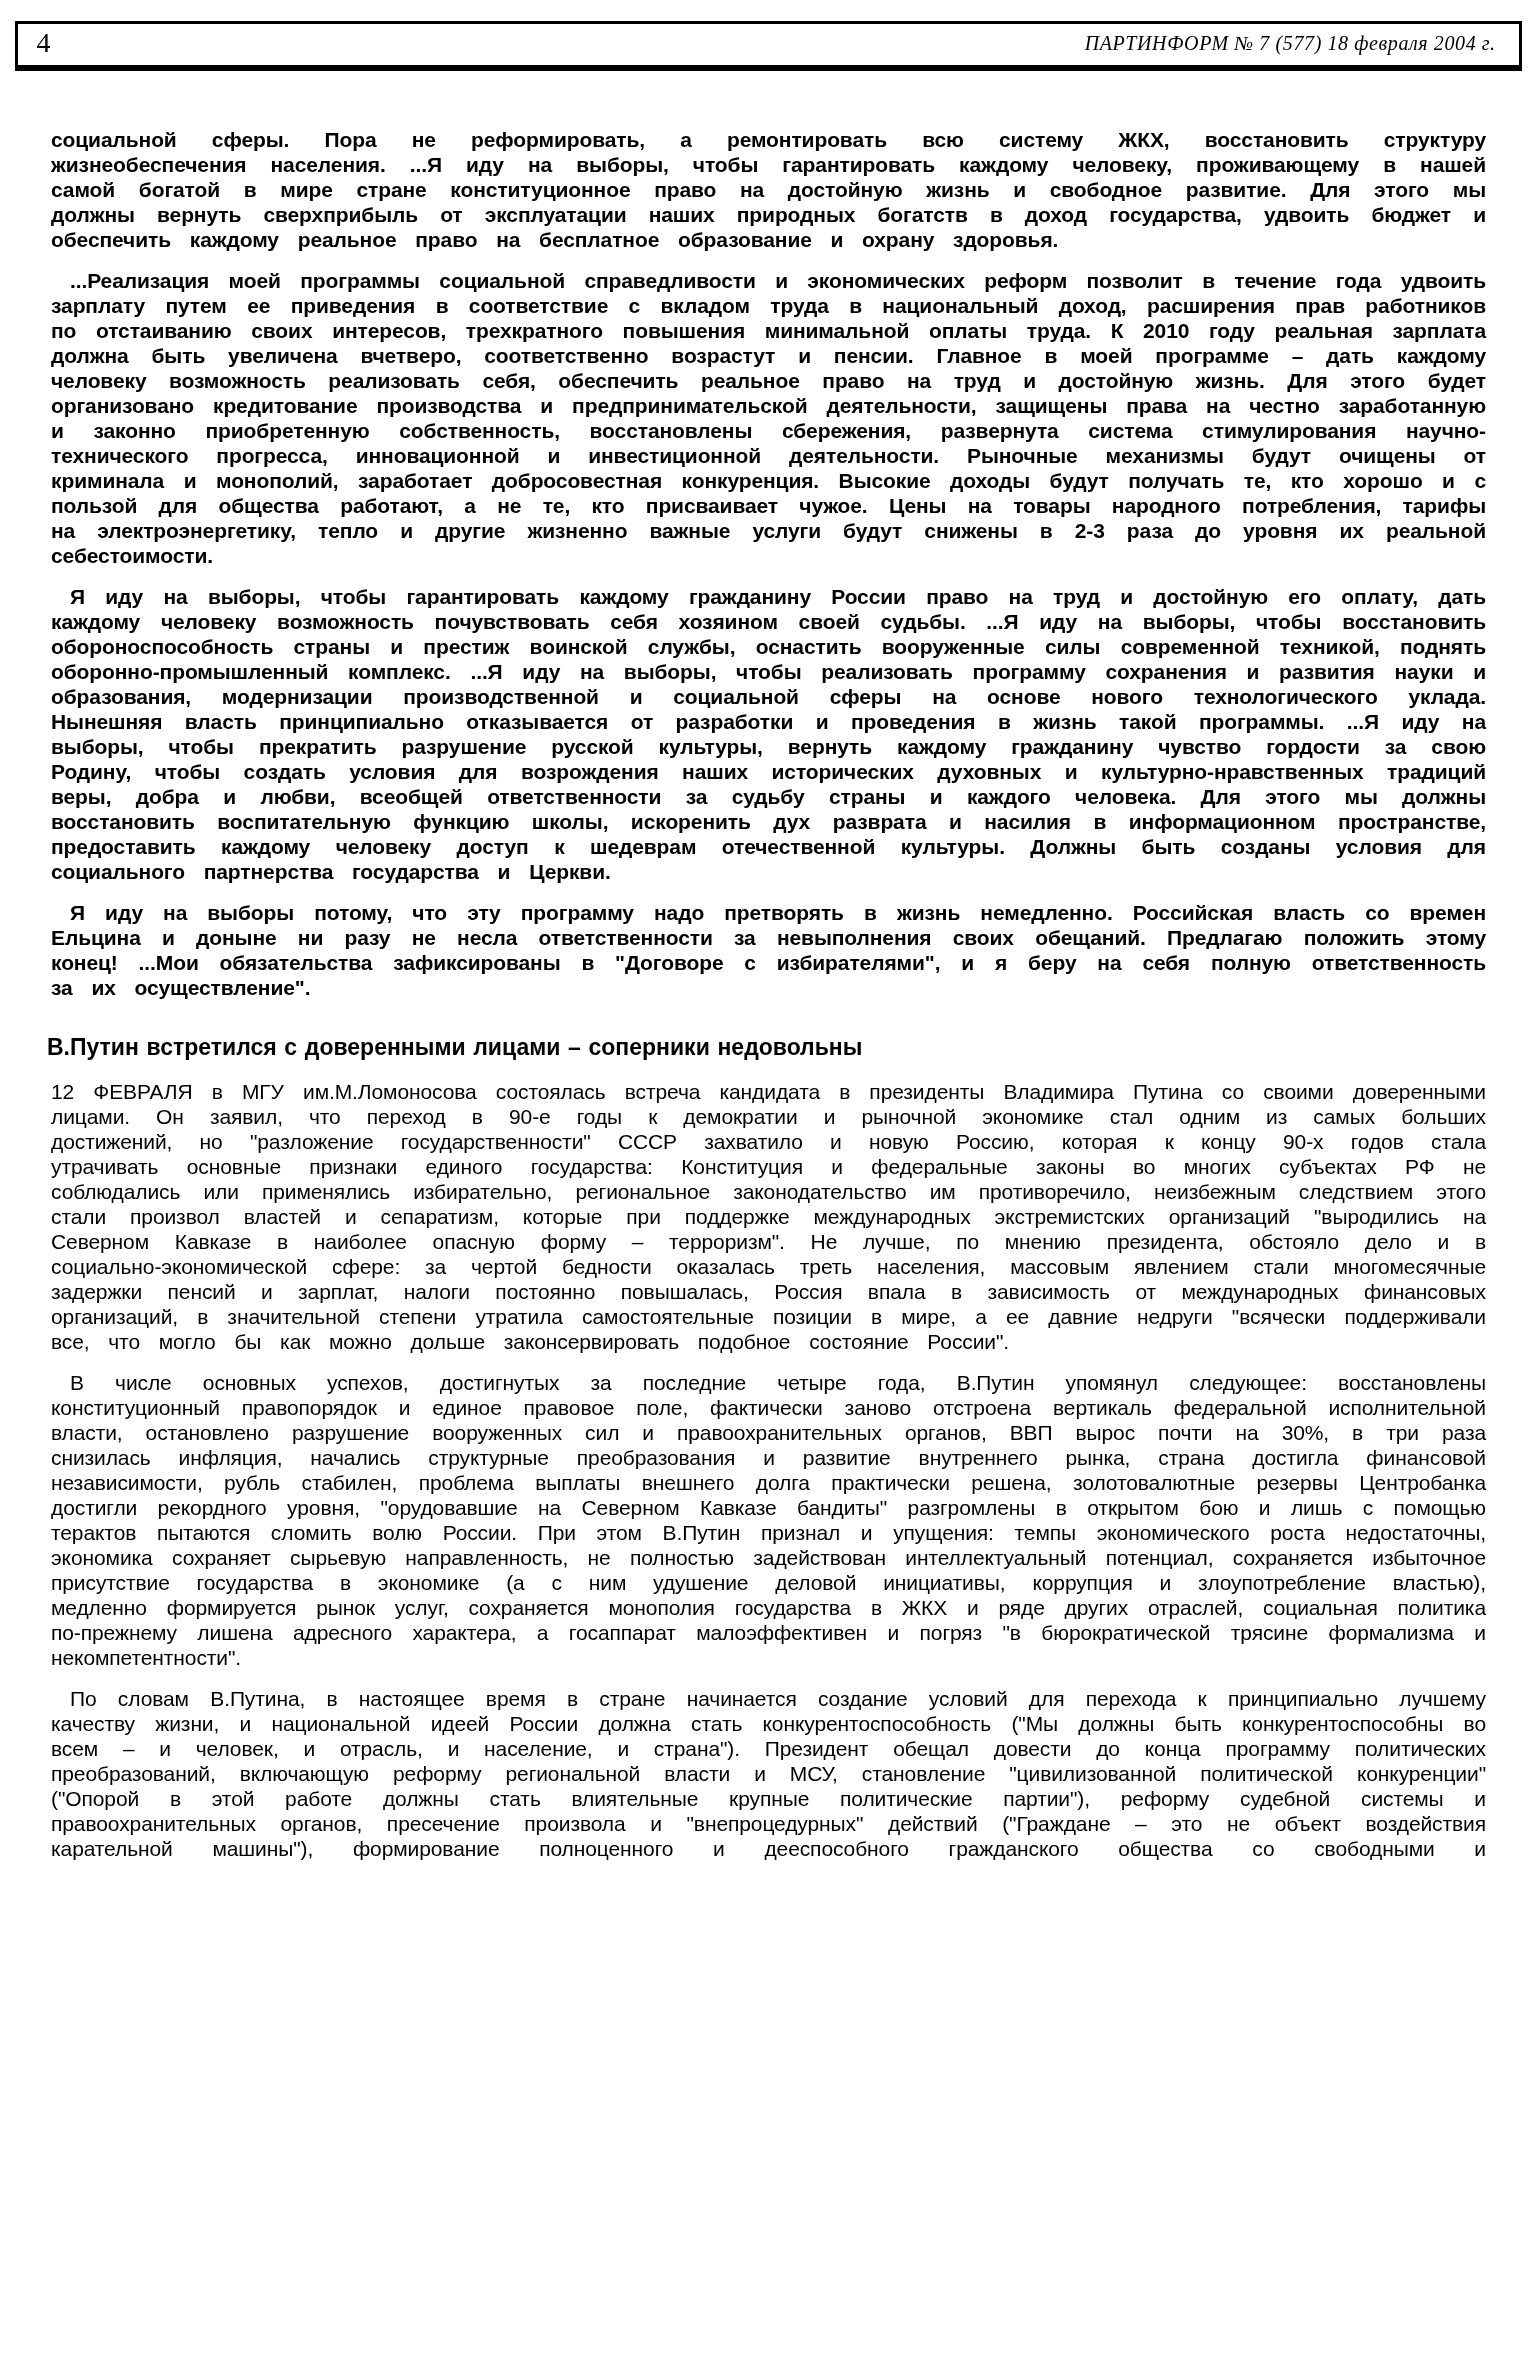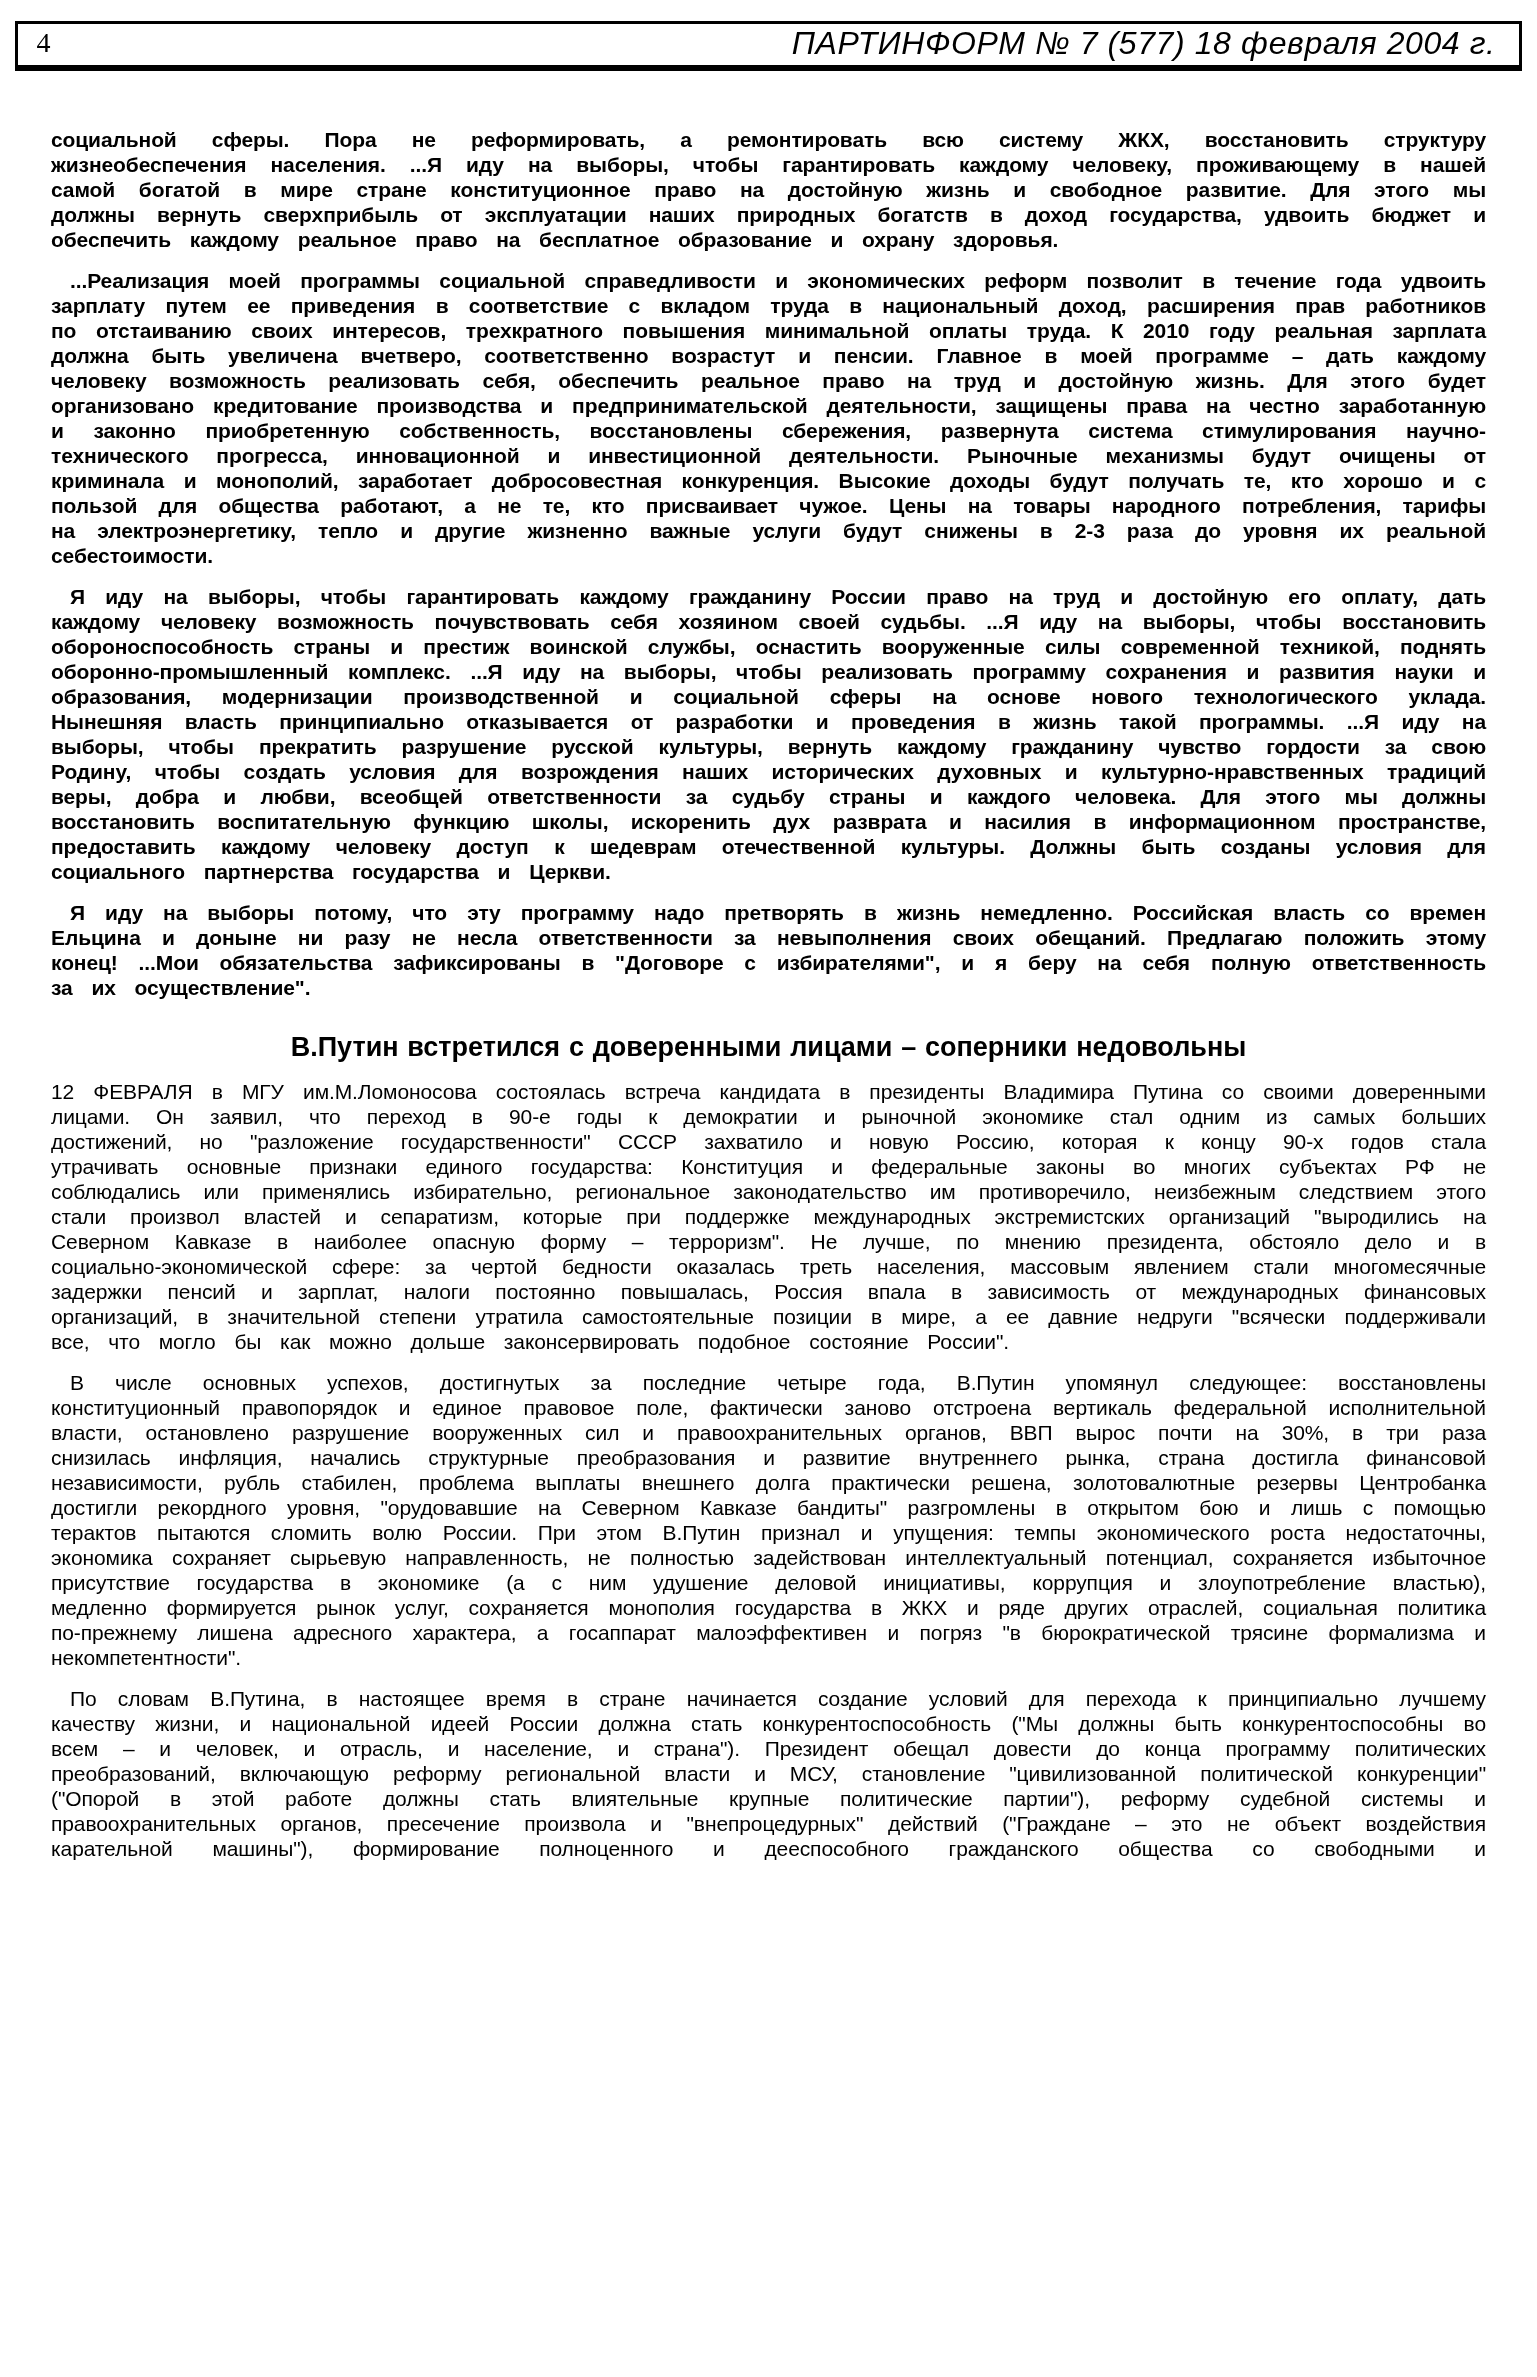--- a/index.html
+++ b/index.html
@@ -28,23 +28,23 @@
     padding: 0 23px 2.6px 18px;
     background: #fff;
   }
   .page-number {
     font-family: "Liberation Serif", serif;
     font-size: 28px;
     font-weight: 400;
     line-height: 1;
   }
   .issue-title {
-    font-family: Liberation Sans, sans-serif;
+    font-family: Liberation Serif, serif;
     font-style: italic;
-    font-size: 32px;
+    font-size: 20px;
     letter-spacing: 0.6px;
     line-height: 1;
     white-space: nowrap;
   }
 
   
   .content {
     margin: 56px 35px 0 35px;
     font-size: 21px;
     line-height: 25px;
@@ -56,25 +56,25 @@
     margin: 16px;
     text-indent: 19px;
   }
   .content p.flush {
     text-indent: 0;
   }
   .lead p {
     font-weight: 700;
   }
   .article-heading {
-    font-size: 27px;
+    font-size: 23px;
     line-height: 29.5px;
     font-weight: 700;
-    margin: 33px 0 9px 0;
-    text-align: center;
+    margin: 33px 0 9px 12px;
+    text-align: left;
     word-spacing: 1.3px;
     letter-spacing: 0;
   }
   
   .content p.fill-last {
     text-align-last: justify;
   }
 </style>
 </head>
 <body>

